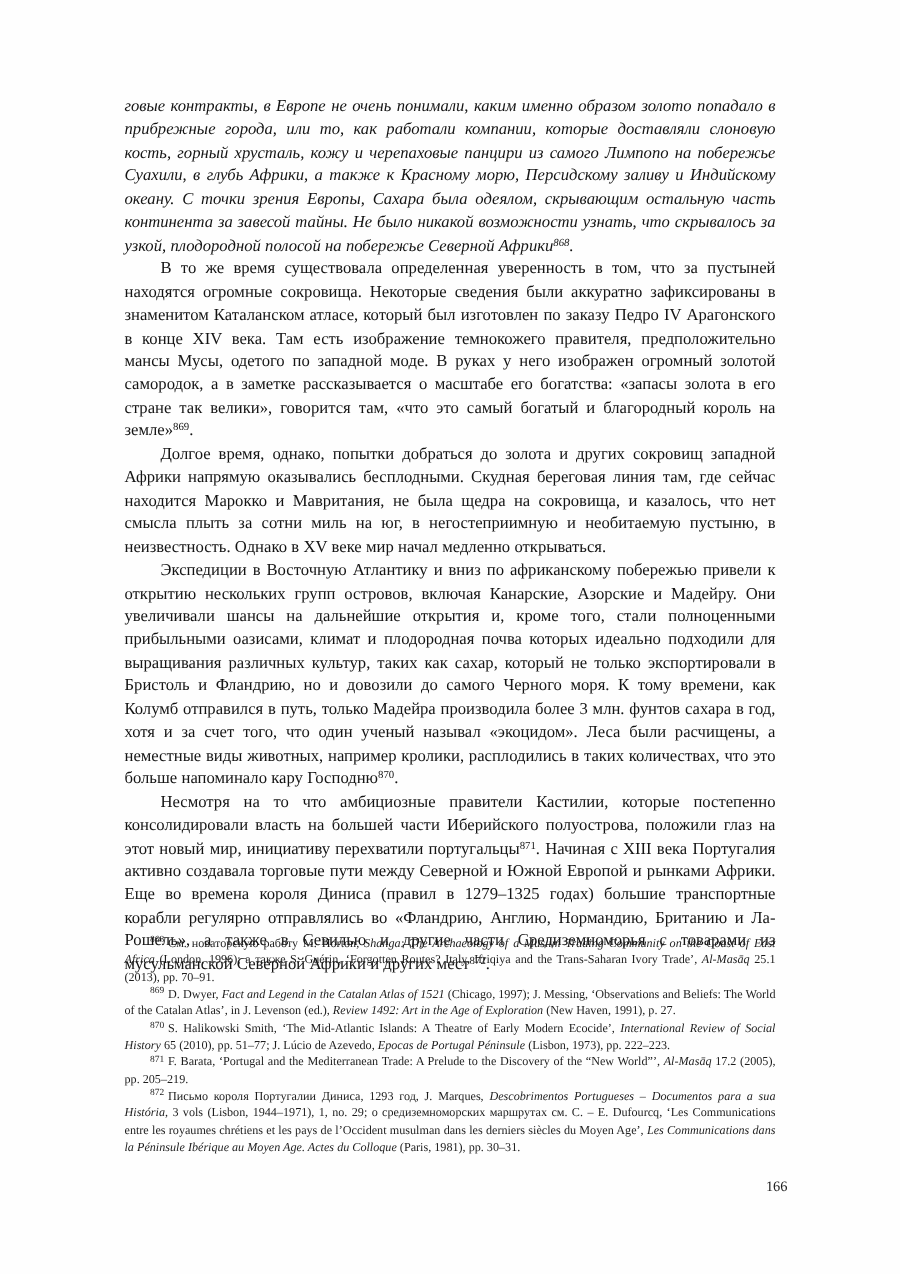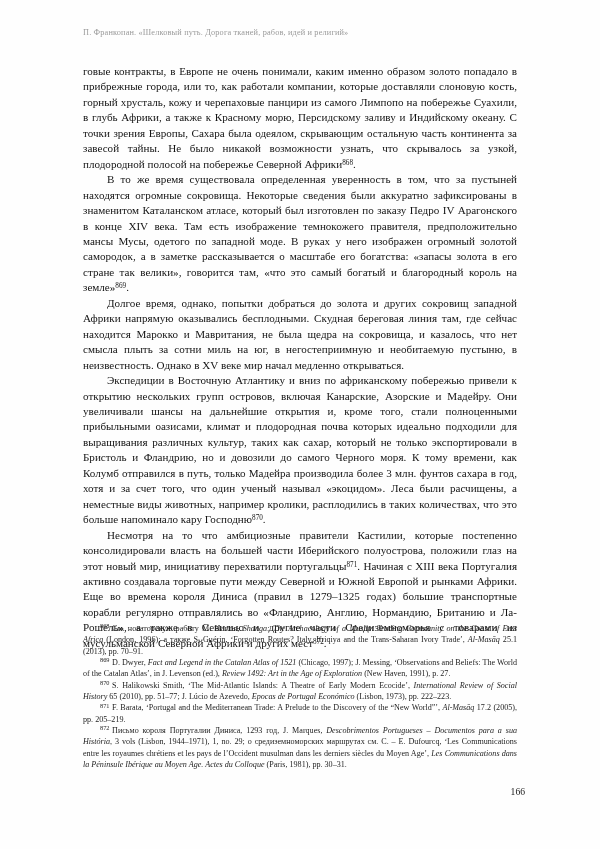--- a/index.html
+++ b/index.html
@@ -47,21 +47,21 @@
   .para {
     margin: 0;
     text-indent: 24px;
     text-align: justify;
     font-size: 11.1px;
     line-height: 15.45px;
     color: #141414;
     hyphens: none;
     word-spacing: 0.1px;
   }
-  .para.first { text-indent: 0; }
+  .para.first { text-indent: 0; font-style: italic; }
   .para + .para { margin-top: 0; }
 
   sup.fn {
     font-size: 7.2px;
     line-height: 0;
     vertical-align: 0.42em;
   }
 
   
   .footnotes {
@@ -95,33 +95,32 @@
     font-size: 9.6px;
     color: #1a1a1a;
     text-align: center;
   }
 </style>
 </head>
 <body>
 
 <div class="page">
 
-  <div class="header">П.  Франкопан.  «Шелковый путь. Дорога тканей, рабов, идей и религий»</div>
 
   <div class="body-block" id="body-block">
       <p class="para first">говые контракты, в Европе не очень понимали, каким именно образом золото попадало в прибрежные города, или то, как работали компании, которые доставляли слоновую кость, горный хрусталь, кожу и черепаховые панцири из самого Лимпопо на побережье Суахили, в глубь Африки, а также к Красному морю, Персидскому заливу и Индийскому океану. С точки зрения Европы, Сахара была одеялом, скрывающим остальную часть континента за завесой тайны. Не было никакой возможности узнать, что скрывалось за узкой, плодородной полосой на побережье Северной Африки<sup class="fn">868</sup>.</p>
       <p class="para">В то же время существовала определенная уверенность в том, что за пустыней находятся огромные сокровища. Некоторые сведения были аккуратно зафиксированы в знаменитом Каталанском атласе, который был изготовлен по заказу Педро IV Арагонского в конце XIV века. Там есть изображение темнокожего правителя, предположительно мансы Мусы, одетого по западной моде. В руках у него изображен огромный золотой самородок, а в заметке рассказывается о масштабе его богатства: «запасы золота в его стране так велики», говорится там, «что это самый богатый и благородный король на земле»<sup class="fn">869</sup>.</p>
       <p class="para">Долгое время, однако, попытки добраться до золота и других сокровищ западной Африки напрямую оказывались бесплодными. Скудная береговая линия там, где сейчас находится Марокко и Мавритания, не была щедра на сокровища, и казалось, что нет смысла плыть за сотни миль на юг, в негостеприимную и необитаемую пустыню, в неизвестность. Однако в XV веке мир начал медленно открываться.</p>
       <p class="para">Экспедиции в Восточную Атлантику и вниз по африканскому побережью привели к открытию нескольких групп островов, включая Канарские, Азорские и Мадейру. Они увеличивали шансы на дальнейшие открытия и, кроме того, стали полноценными прибыльными оазисами, климат и плодородная почва которых идеально подходили для выращивания различных культур, таких как сахар, который не только экспортировали в Бристоль и Фландрию, но и довозили до самого Черного моря. К тому времени, как Колумб отправился в путь, только Мадейра производила более 3 млн. фунтов сахара в год, хотя и за счет того, что один ученый называл «экоцидом». Леса были расчищены, а неместные виды животных, например кролики, расплодились в таких количествах, что это больше напоминало кару Господню<sup class="fn">870</sup>.</p>
       <p class="para">Несмотря на то что амбициозные правители Кастилии, которые постепенно консолидировали власть на большей части Иберийского полуострова, положили глаз на этот новый мир, инициативу перехватили португальцы<sup class="fn">871</sup>. Начиная с XIII века Португалия активно создавала торговые пути между Северной и Южной Европой и рынками Африки. Еще во времена короля Диниса (правил в 1279–1325 годах) большие транспортные корабли регулярно отправлялись во «Фландрию, Англию, Нормандию, Британию и Ла-Рошель», а также в Севилью и другие части Средиземноморья с товарами из мусульманской Северной Африки и других мест<sup class="fn">872</sup>.</p>
     </div>
 
   <div class="footnotes" id="footnotes-block">
       <p class="fn-line indented"><span class="fn-num">868</span>См. новаторскую работу M. Horton, <span class="it">Shanga: The Archaeology of a Muslim Trading Community on the Coast of East Africa</span> (London, 1996); а также S. Guérin, ‘Forgotten Routes? Italy, Ifriqiya and the Trans-Saharan Ivory Trade’, <span class="it">Al-Masāq</span> 25.1 (2013), pp. 70–91.</p>
       <p class="fn-line indented"><span class="fn-num">869</span>D. Dwyer, <span class="it">Fact and Legend in the Catalan Atlas of 1521</span> (Chicago, 1997); J. Messing, ‘Observations and Beliefs: The World of the Catalan Atlas’, in J. Levenson (ed.), <span class="it">Review 1492: Art in the Age of Exploration</span> (New Haven, 1991), p. 27.</p>
-      <p class="fn-line indented"><span class="fn-num">870</span>S. Halikowski Smith, ‘The Mid-Atlantic Islands: A Theatre of Early Modern Ecocide’, <span class="it">International Review of Social History</span> 65 (2010), pp. 51–77; J. Lúcio de Azevedo, <span class="it">Epocas de Portugal Económico</span> (Lisbon, 1973), pp. 222–223.</p>
+      <p class="fn-line indented"><span class="fn-num">870</span>S. Halikowski Smith, ‘The Mid-Atlantic Islands: A Theatre of Early Modern Ecocide’, <span class="it">International Review of Social History</span> 65 (2010), pp. 51–77; J. Lúcio de Azevedo, <span class="it">Epocas de Portugal Péninsule</span> (Lisbon, 1973), pp. 222–223.</p>
       <p class="fn-line indented"><span class="fn-num">871</span>F. Barata, ‘Portugal and the Mediterranean Trade: A Prelude to the Discovery of the “New World”’, <span class="it">Al-Masāq</span> 17.2 (2005), pp. 205–219.</p>
       <p class="fn-line indented"><span class="fn-num">872</span>Письмо короля Португалии Диниса, 1293 год, J. Marques, <span class="it">Descobrimentos Portugueses – Documentos para a sua História</span>, 3 vols (Lisbon, 1944–1971), 1, no. 29; о средиземноморских маршрутах см. C. – E. Dufourcq, ‘Les Communications entre les royaumes chrétiens et les pays de l’Occident musulman dans les derniers siècles du Moyen Age’, <span class="it">Les Communications dans la Péninsule Ibérique au Moyen Age. Actes du Colloque</span> (Paris, 1981), pp. 30–31.</p>
     </div>
 
   <div class="page-number">166</div>
 
 </div>
 
 </body></html>

